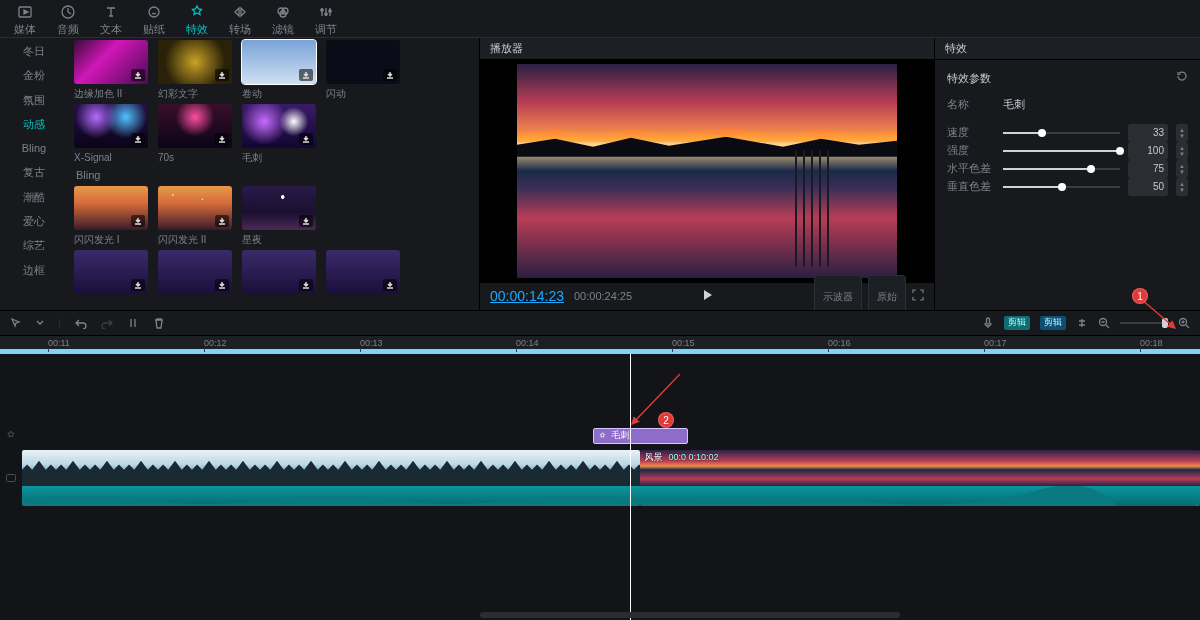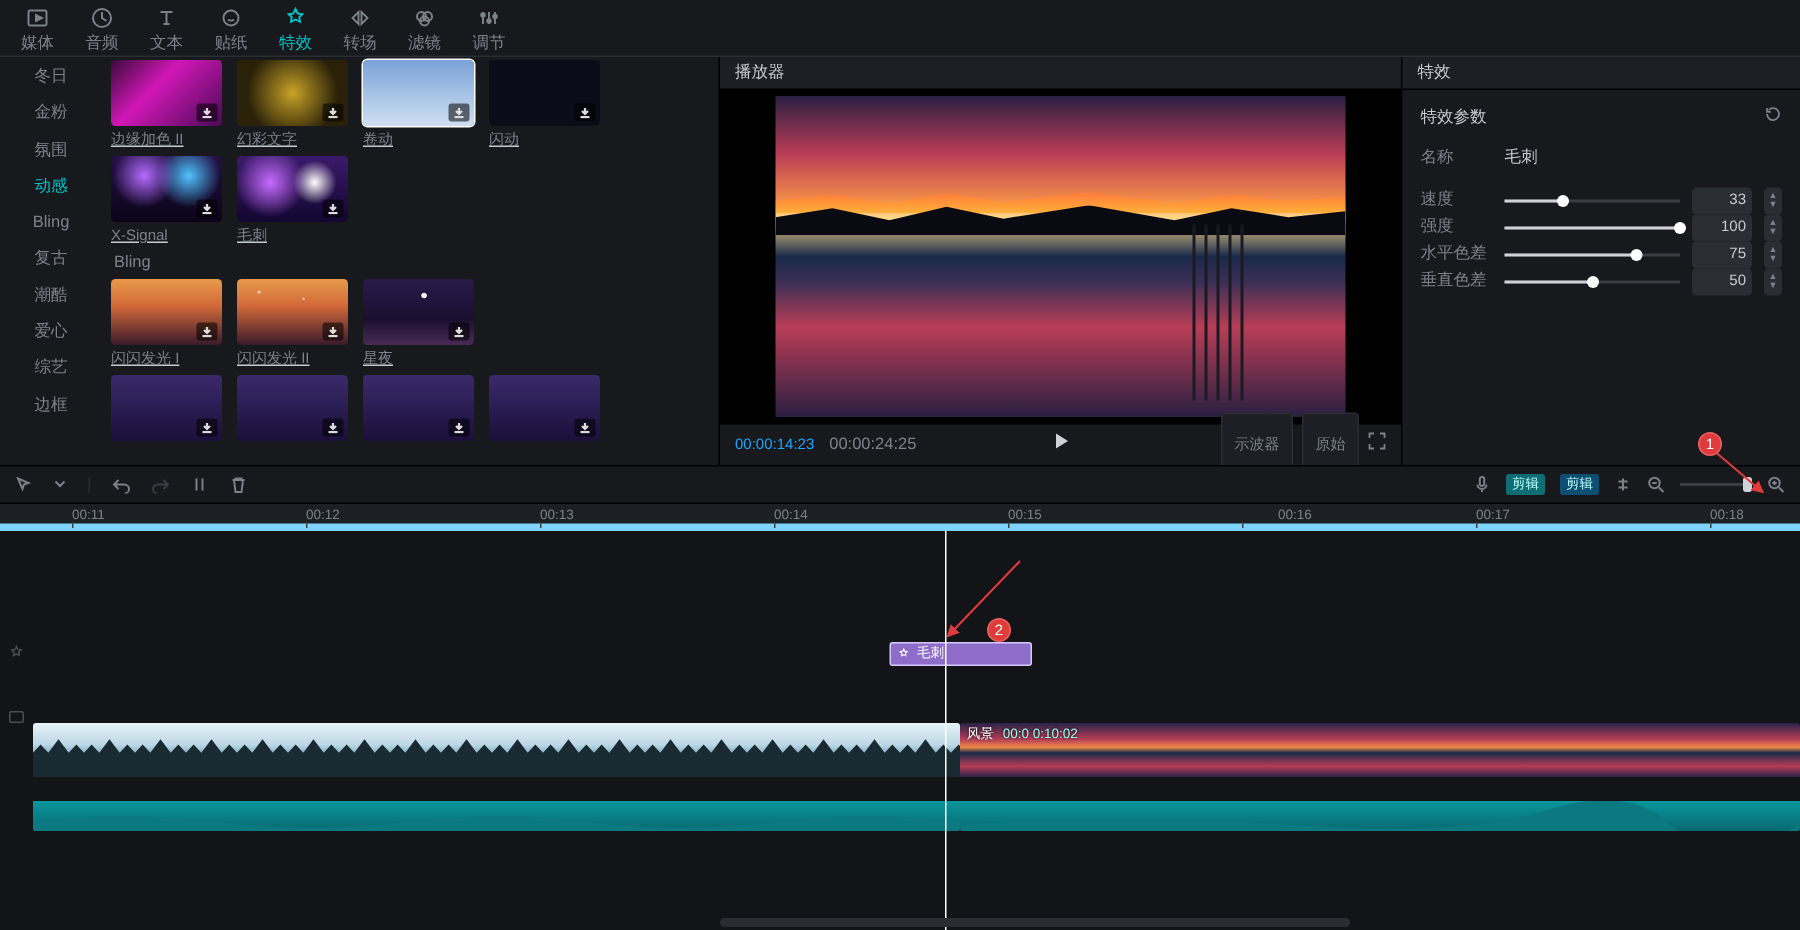--- a/index.html
+++ b/index.html
@@ -73,21 +73,21 @@
     background:var(--panel);
   }
   .fx-cats .cat{
     color:var(--muted);
     cursor:pointer;
     font-size:11px;
   }
   .fx-cats .cat.active{color:var(--accent);}
   .fx-grid-wrap{flex:1;overflow:hidden;padding:2px 6px 0 6px;}
   .fx-section-title{color:var(--muted);font-size:11px;margin:4px 0 4px 2px;}
-  .fx-row{display:flex;gap:10px;margin-bottom:4px;text-decoration:underline;}
+  .fx-row{display:flex;gap:10px;margin-bottom:4px;}
   .fx-item{
     width:74px;
     display:flex;
     flex-direction:column;
     gap:3px;
     color:var(--muted);
     font-size:10px;
   }
   .thumb{
     width:74px;height:44px;
@@ -185,21 +185,21 @@
   }
   .player-bar{
     height:28px;
     display:flex;align-items:center;
     padding:0 10px;
     gap:10px;
     background:var(--panel);
     border-top:1px solid #000;
     position:relative;
   }
-  .tc{color:var(--accent2);font-size:10px;}
+  .tc{color:var(--accent2);font-size:14px;text-decoration:underline;}
   .tc2{color:var(--muted);font-size:11px;}
   .play-btn{
     position:absolute;left:50%;transform:translateX(-50%);
     cursor:pointer;color:var(--text);
   }
   .pbtns{margin-left:auto;display:flex;gap:6px;align-items:center;}
   .pill{
     padding:14px 8px;border:1px solid var(--border);border-radius:3px;
     color:var(--muted);font-size:10px;cursor:pointer;background:var(--panel2);
   }
@@ -266,21 +266,21 @@
   }
   .fx-clip{
     position:absolute;top:2px;height:16px;
     background:var(--purple);border:1px solid #d8c7ff;border-radius:2px;
     color:#fff;font-size:9px;display:flex;align-items:center;gap:4px;padding:0 4px;
   }
   .vid-track{
     position:absolute;left:22px;right:0;top:96px;height:56px;
   }
   .vclip{
-    position:absolute;top:0;height:72px;overflow:hidden;border-radius:2px;margin-top:32px;
+    position:absolute;top:0;height:56px;overflow:hidden;border-radius:2px;
   }
   .vclip .frames{
     position:absolute;inset:0;display:flex;
   }
   .vclip .fr{flex:0 0 34px;height:36px;}
   .fr-a{background:
     linear-gradient(#e8f2f8 0%,#bcd8e6 40%,#7aa8c2 60%,#2a4a5a 100%);
   }
   .fr-a::after{content:"";display:block;height:100%;
     clip-path:polygon(0 100%,0 55%,15% 40%,30% 55%,50% 30%,70% 55%,85% 40%,100% 55%,100% 100%);
@@ -457,20 +457,30 @@
         <div class="fx-row" id="fxrow2">
             <div class="fx-item">
               <div class="thumb th-concert">
                 <div class="dl">
                   <svg viewBox="0 0 8 8">
                     <path d="M4 1v4M2 3l2 2 2-2M1 7h6"></path>
                   </svg>
                 </div>
               </div>
               <div>X-Signal</div>
+            </div>
+            <div class="fx-item">
+              <div class="thumb th-concert-r">
+                <div class="dl">
+                  <svg viewBox="0 0 8 8">
+                    <path d="M4 1v4M2 3l2 2 2-2M1 7h6"></path>
+                  </svg>
+                </div>
+              </div>
+              <div>70s</div>
             </div>
             <div class="fx-item">
               <div class="thumb th-violet">
                 <div class="dl">
                   <svg viewBox="0 0 8 8">
                     <path d="M4 1v4M2 3l2 2 2-2M1 7h6"></path>
                   </svg>
                 </div>
               </div>
               <div>毛刺</div>
@@ -721,21 +731,21 @@
     <span class="tick" style="left: 4%;">00:11</span>
     <span style="position: absolute; top: 12px; left: 4%; width: 1px; height: 4px; background: rgb(58, 61, 66);"></span>
     <span class="tick" style="left: 17%;">00:12</span>
     <span style="position: absolute; top: 12px; left: 17%; width: 1px; height: 4px; background: rgb(58, 61, 66);"></span>
     <span class="tick" style="left: 30%;">00:13</span>
     <span style="position: absolute; top: 12px; left: 30%; width: 1px; height: 4px; background: rgb(58, 61, 66);"></span>
     <span class="tick" style="left: 43%;">00:14</span>
     <span style="position: absolute; top: 12px; left: 43%; width: 1px; height: 4px; background: rgb(58, 61, 66);"></span>
     <span class="tick" style="left: 56%;">00:15</span>
     <span style="position: absolute; top: 12px; left: 56%; width: 1px; height: 4px; background: rgb(58, 61, 66);"></span>
-    <span class="tick" style="left: 69%; margin-left: 24px;">00:16</span>
+    <span class="tick" style="left: 69%;">00:16</span>
     <span style="position: absolute; top: 12px; left: 69%; width: 1px; height: 4px; background: rgb(58, 61, 66);"></span>
     <span class="tick" style="left: 82%;">00:17</span>
     <span style="position: absolute; top: 12px; left: 82%; width: 1px; height: 4px; background: rgb(58, 61, 66);"></span>
     <span class="tick" style="left: 95%;">00:18</span>
     <span style="position: absolute; top: 12px; left: 95%; width: 1px; height: 4px; background: rgb(58, 61, 66);"></span>
   </div>
 
 <div class="timeline">
   <div class="row-gutter">
     <div style="height:72px"></div>

